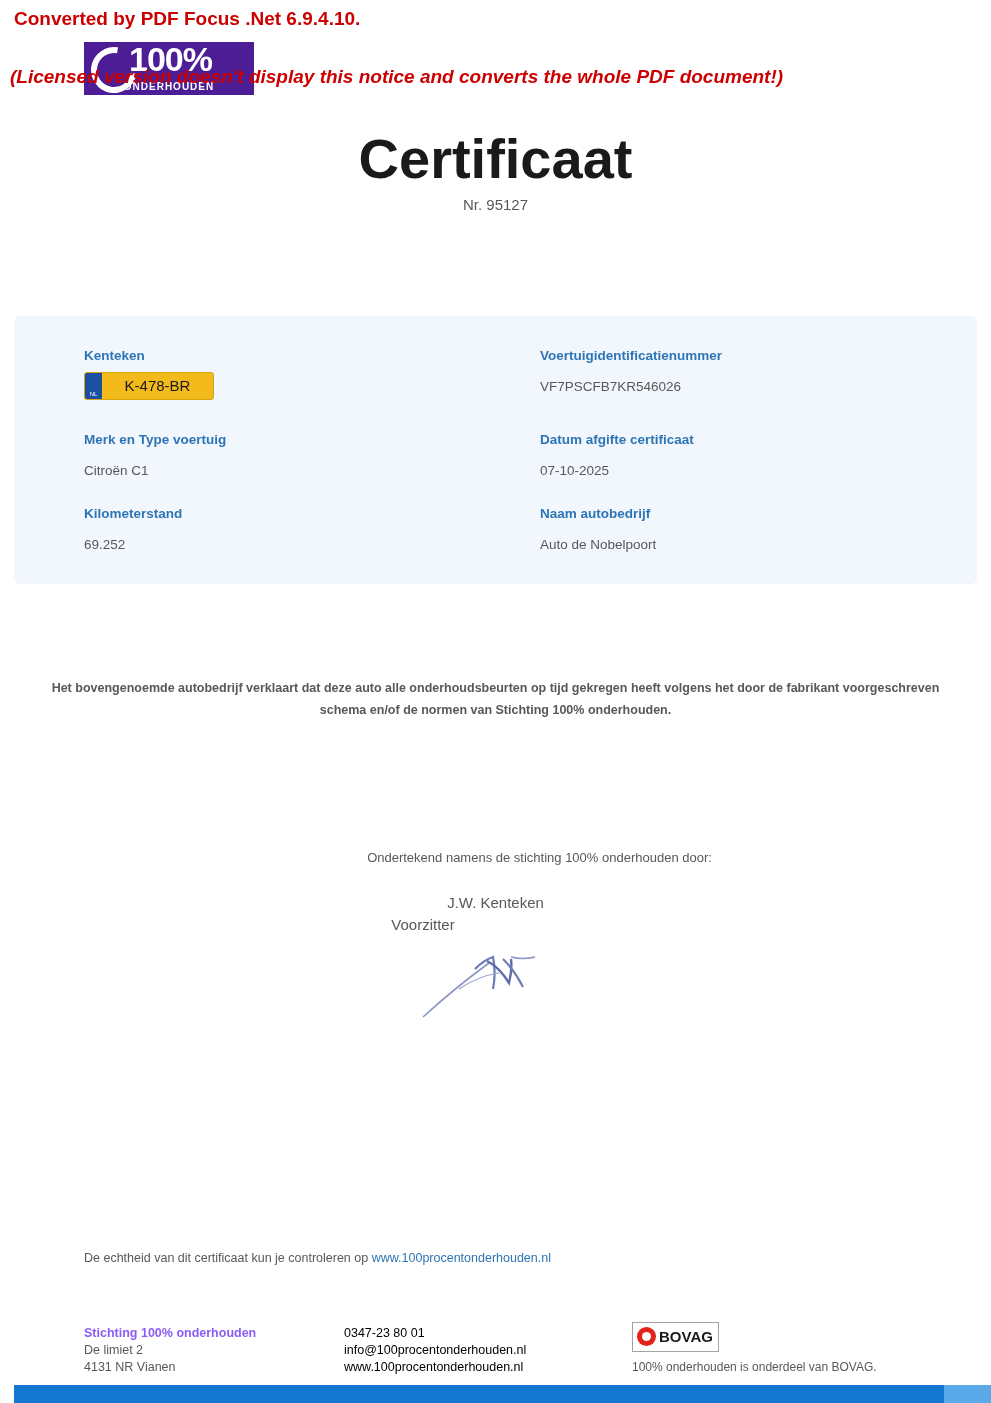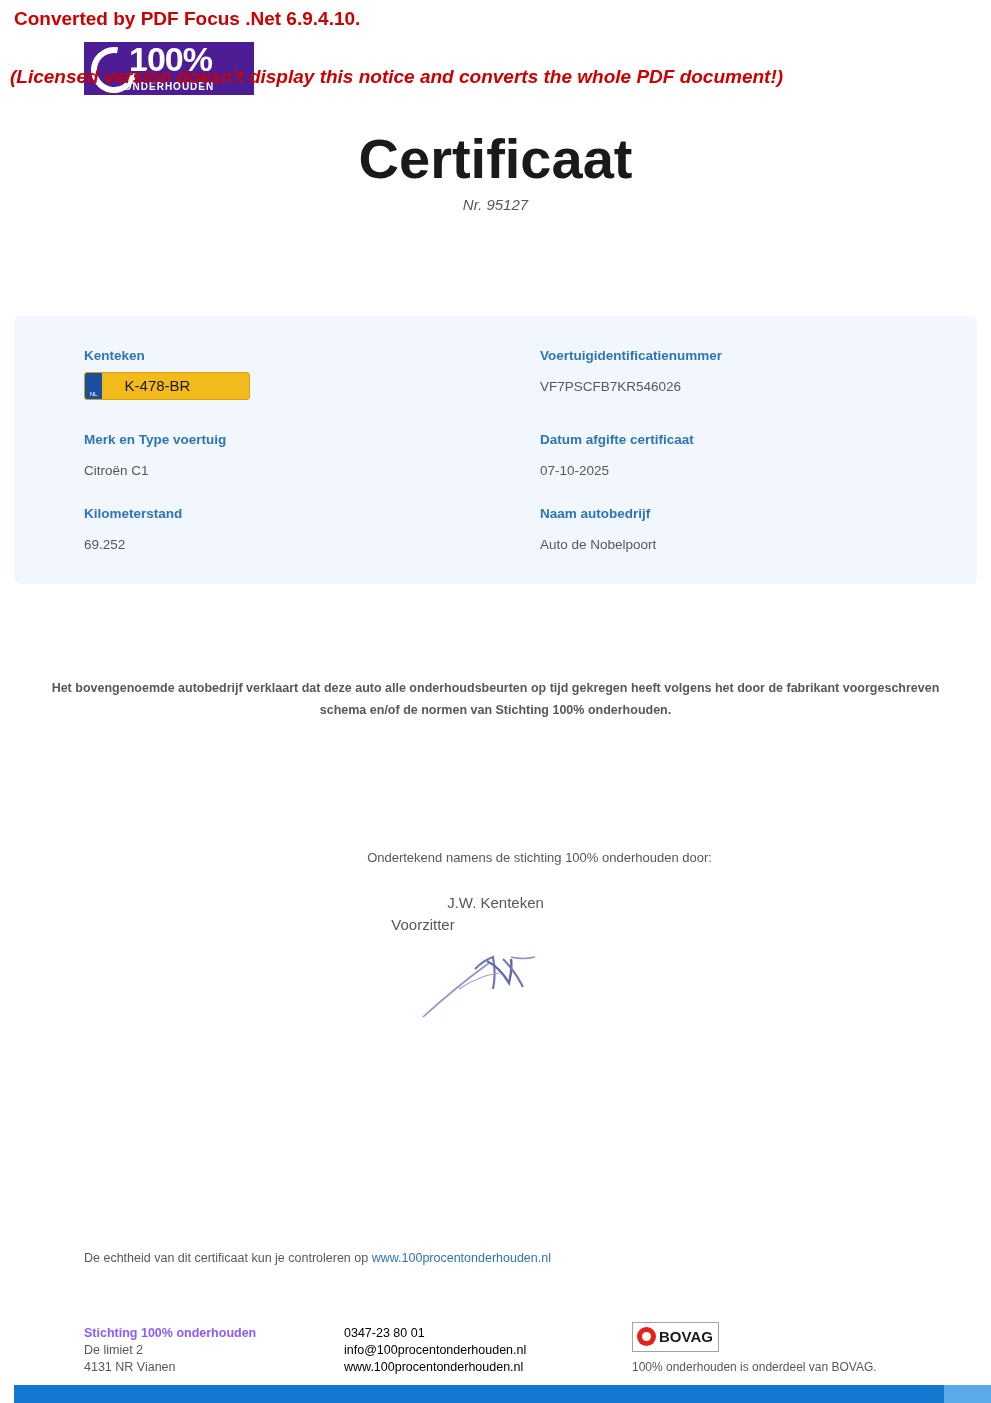--- a/index.html
+++ b/index.html
@@ -102,21 +102,20 @@
     letter-spacing: 0px;
   }
   .cert-number {
     position: absolute;
     left: 0;
     top: 196px;
     width: 991px;
     text-align: center;
     font-size: 15px;
     color: #58585a;
-    font-style: italic;
   }
 
   
   .panel {
     position: absolute;
     left: 14px;
     top: 316px;
     width: 963px;
     height: 268px;
     background: #f1f7fd;
@@ -146,21 +145,20 @@
   
   .plate {
     margin-top: 9px;
     width: 128px;
     height: 26px;
     background: #f3ba1b;
     border: 1px solid #d9a310;
     border-radius: 3px;
     position: relative;
     display: block;
-    padding-left: 36px;
   }
   .plate-eu {
     position: absolute;
     left: 0; top: 0;
     width: 17px; height: 26px;
     background: #1b4fa0;
     border-radius: 2px 0 0 2px;
   }
   .plate-eu-text {
     position: absolute;

